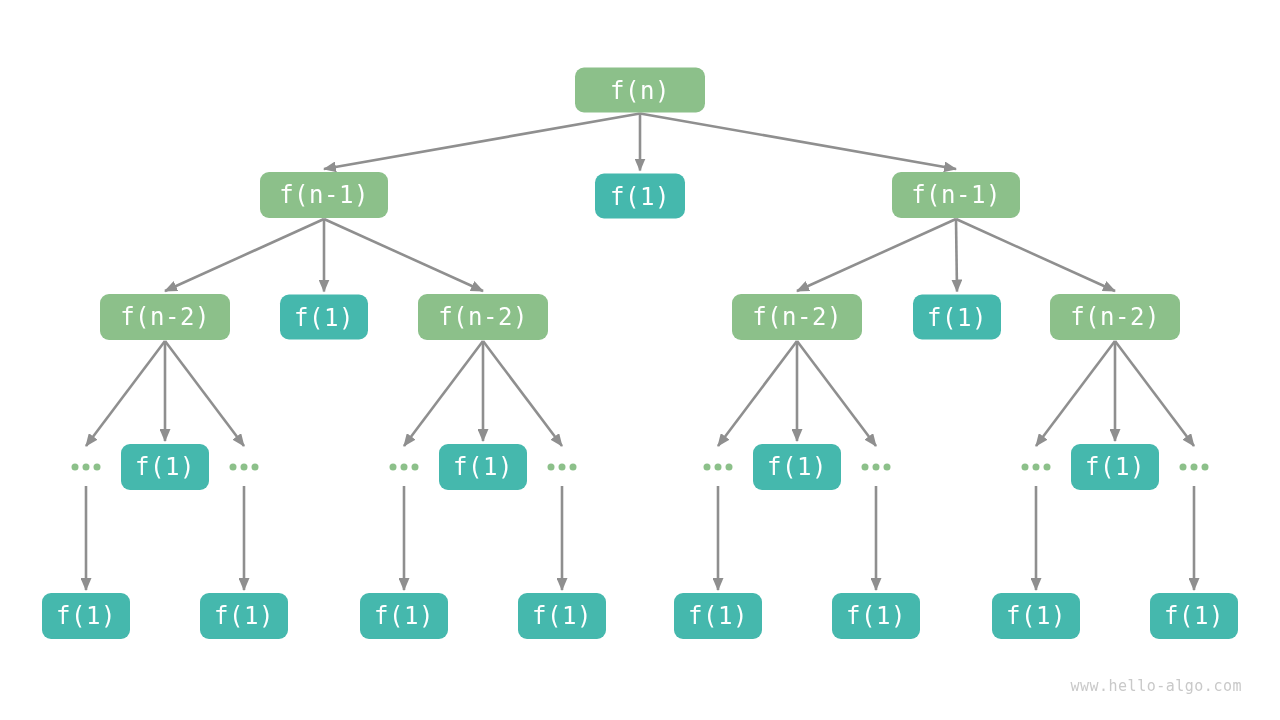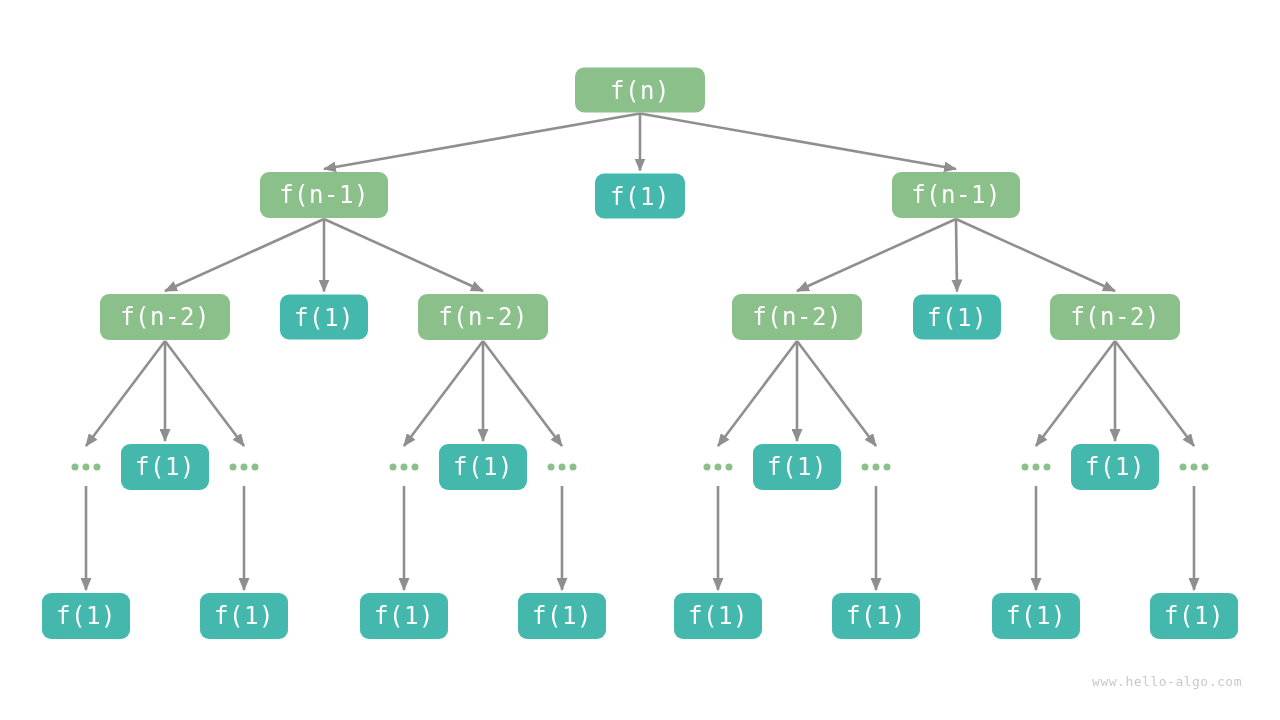--- a/index.html
+++ b/index.html
@@ -47,22 +47,22 @@
   }
   .ellipsis .dot {
     width: 7px;
     height: 7px;
     border-radius: 50%;
     background: var(--green);
   }
   #watermark {
     position: absolute;
     right: 38px;
-    bottom: 31px;
-    font-size: 13px;
+    bottom: 25px;
+    font-size: 15px;
     color: #c9c9c9;
     letter-spacing: 0.5px;
   }
 </style>
 </head>
 <body>
 
 <div id="stage" style="--green: #8cc08a; --teal: #45b8ad;">
   <svg id="edges-svg" xmlns="http://www.w3.org/2000/svg">
     <defs>

